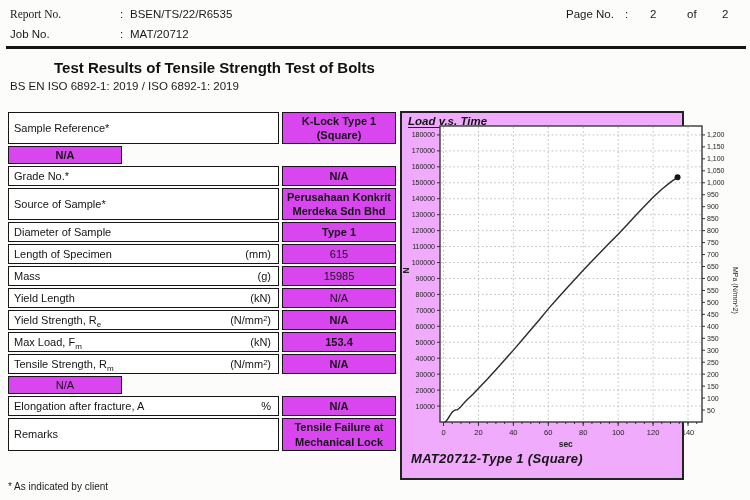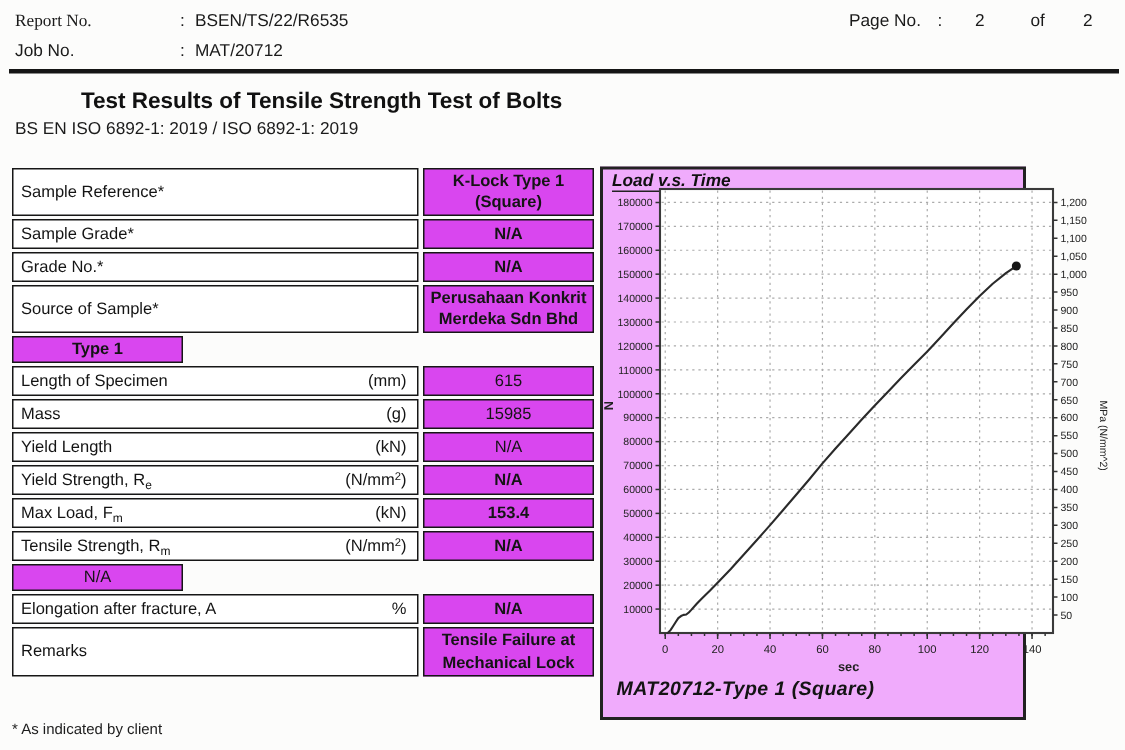--- a/index.html
+++ b/index.html
@@ -82,38 +82,38 @@
 <div class="doc-standard">BS EN ISO 6892-1: 2019 / ISO 6892-1: 2019</div>
 
 <div id="results-table">
     <div class="t-row">
       <div class="t-label">
         <span><span>Sample Reference*</span></span>
       </div>
       <div class="t-value bold">K-Lock Type 1 (Square)</div>
     </div>
     <div class="t-row">
-      <div class="t-label">
-        <span><span>Sample Grade*</span></span>
-      </div>
       <div class="t-value bold">N/A</div>
     </div>
     <div class="t-row">
       <div class="t-label">
         <span><span>Grade No.*</span></span>
       </div>
       <div class="t-value bold">N/A</div>
     </div>
     <div class="t-row">
       <div class="t-label">
         <span><span>Source of Sample*</span></span>
       </div>
       <div class="t-value bold">Perusahaan Konkrit Merdeka Sdn Bhd</div>
     </div>
     <div class="t-row">
+      <div class="t-label">
+        <span><span>Diameter of Sample</span></span>
+      </div>
       <div class="t-value bold">Type 1</div>
     </div>
     <div class="t-row">
       <div class="t-label">
         <span><span>Length of Specimen</span></span>
         <span><span>(mm)</span></span>
       </div>
       <div class="t-value">615</div>
     </div>
     <div class="t-row">

